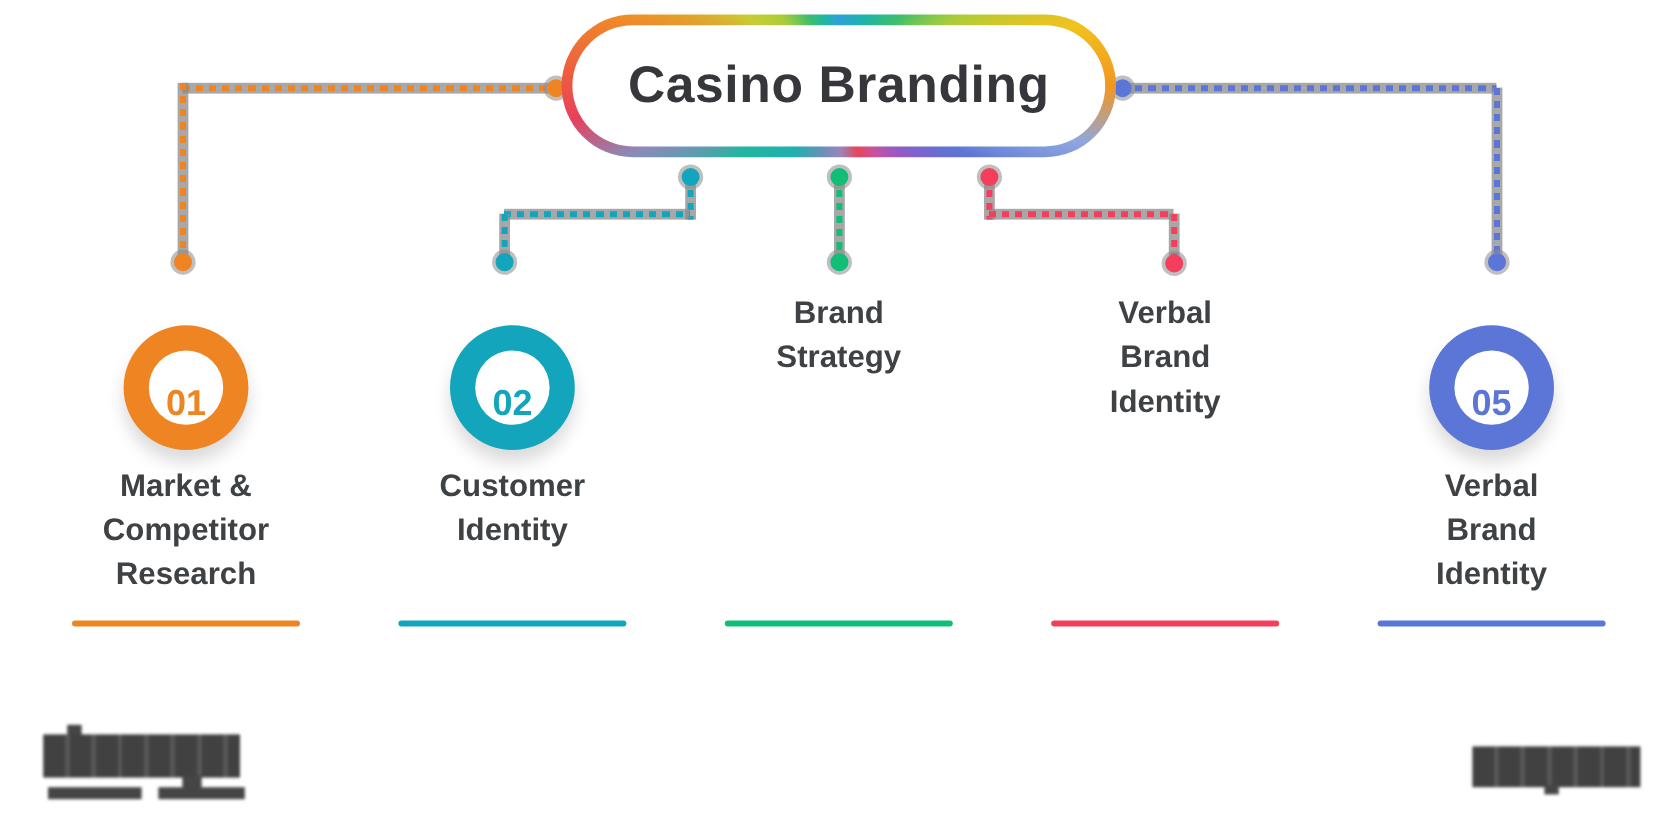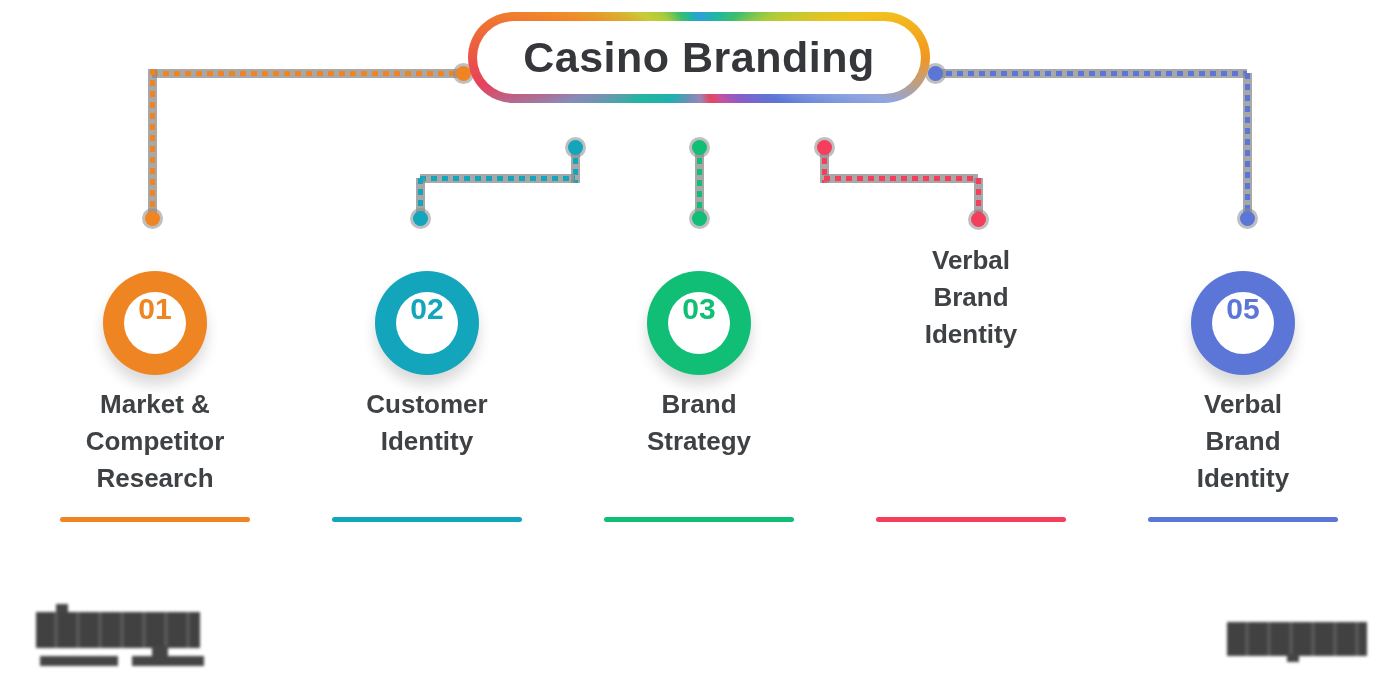--- a/index.html
+++ b/index.html
@@ -20,21 +20,21 @@
     background:#1d1d1d;
     border-radius:24px;
     filter:url(#roughen);
     z-index:-1;
     opacity:.96;
   }
 
   
   .pill {
     position:absolute; left:468px; top:12px;
-    width:462px; height:91px;
+    width:462px; height:119px;
     border-radius:63px;
     background:conic-gradient(from 0deg,
       #2E9FD9 0deg,#1FB5A8 22deg,#3DBE6C 42deg,#A9CC3A 60deg,#F2C21D 76deg,#F2971F 90deg,
       #8FA6E0 103deg,#5B76D6 118deg,#8E5BC8 136deg,#C9519E 152deg,#E8445C 164deg,
       #9A86B8 178deg,#6E8FB8 194deg,#1FB0B0 214deg,#23B5A0 236deg,#8A8AB8 252deg,
       #E8405C 263deg,#ED5B40 272deg,#F08A28 287deg,#C8CC35 307deg,#A9CC3A 320deg,
       #3DBE6C 336deg,#1FB5A8 349deg,#2E9FD9 360deg);
   }
   .pill::before { border-radius:70px; }
   .pill-inner {
@@ -76,21 +76,21 @@
   .badge {
     width:104px; height:104px; border-radius:50%;
     margin:40px auto 0;
     background:var(--accent);
     display:flex; align-items:center; justify-content:center;
     box-shadow:0 10px 14px rgba(0,0,0,.15);
   }
   .badge-inner {
     width:62px; height:62px; border-radius:50%;
     background:#ffffff;
-    display:flex; align-items:flex-start; justify-content:center;
+    display:flex; align-items:flex-end; justify-content:center;
   }
   .badge-num { font-size:30px; font-weight:700; color:var(--accent); }
   .card-label {
     margin-top:11px;
     font-size:26px; font-weight:600; line-height:37px;
     color:#3F4245;
     white-space:pre-line;
   }
   .underline {
     position:absolute; left:25px; bottom:43px;
@@ -178,25 +178,20 @@
       <div class="badge-inner">
         <span class="badge-num">02</span>
       </div>
     </div>
     <div class="card-label">Customer
 Identity</div>
     <div class="underline"></div>
   </div>
 
   <div class="card inked" style="left: 579px; --accent: #10BE76;">
-    <div class="badge">
-      <div class="badge-inner">
-        <span class="badge-num">03</span>
-      </div>
-    </div>
     <div class="card-label">Brand
 Strategy</div>
     <div class="underline"></div>
   </div>
 
   <div class="card inked" style="left: 851px; --accent: #F43E5C;">
     <div class="card-label">Verbal
 Brand
 Identity</div>
     <div class="underline"></div>

